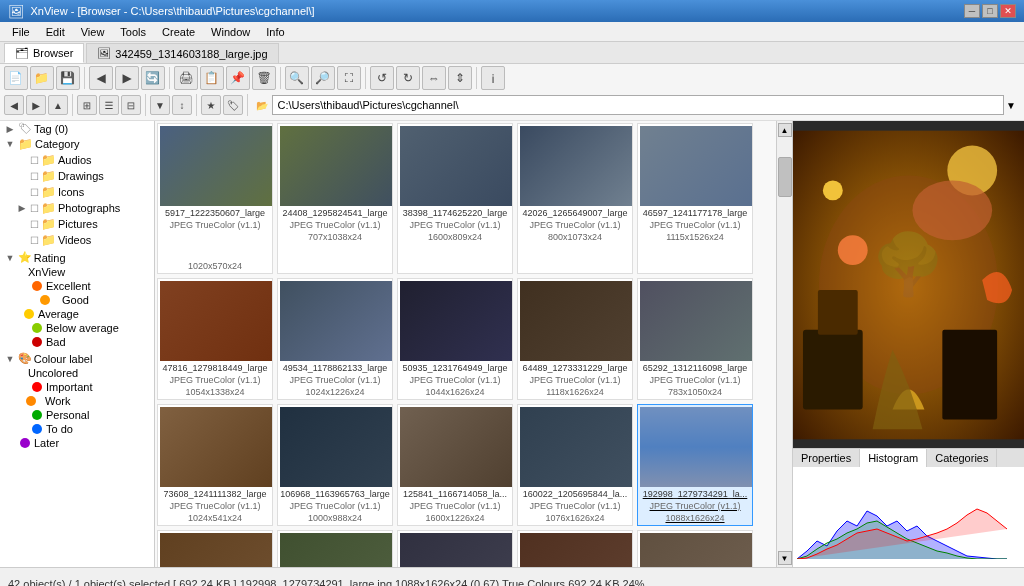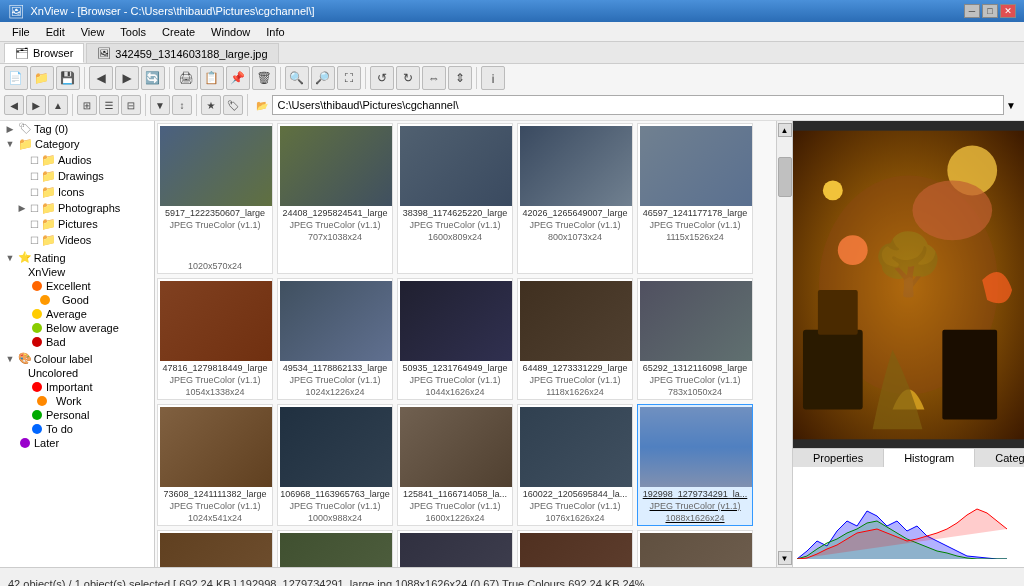--- a/index.html
+++ b/index.html
@@ -191,21 +191,21 @@
       align-items: center;
       justify-content: center;
       overflow: hidden;
     }
     .panel-tabs {
       display: flex;
       background: #e0e0e0;
       border-top: 1px solid #ccc;
     }
     .panel-tab {
-      padding: 3px 20px;
+      padding: 3px 8px;
       font-size: 11px;
       cursor: pointer;
       border-right: 1px solid #ccc;
     }
     .panel-tab.active { background: white; }
     .panel-content {
       height: 100px;
       background: white;
       padding: 4px;
       position: relative;
@@ -407,21 +407,21 @@
     <div class="tree-item" style="padding-left:16px;gap:4px;">
       <span style="width:12px;"></span>
       <span class="color-circle" style="background:#ff6600;"></span>
       <span>Excellent</span>
     </div>
     <div class="tree-item" style="padding-left:16px;gap:12px;">
       <span style="width:12px;"></span>
       <span class="color-circle" style="background:#ff9900;"></span>
       <span>Good</span>
     </div>
-    <div class="tree-item" style="padding-left:16px;gap:4px;">
+    <div class="tree-item" style="padding-left:8px;gap:4px;">
       <span style="width:12px;"></span>
       <span class="color-circle" style="background:#ffcc00;"></span>
       <span>Average</span>
     </div>
     <div class="tree-item" style="padding-left:16px;gap:4px;">
       <span style="width:12px;"></span>
       <span class="color-circle" style="background:#88cc00;"></span>
       <span>Below average</span>
     </div>
     <div class="tree-item" style="padding-left:16px;gap:4px;">
@@ -436,21 +436,21 @@
       <span>Colour label</span>
     </div>
     <div class="tree-item" style="padding-left:28px;">
       <span>Uncolored</span>
     </div>
     <div class="tree-item" style="padding-left:16px;gap:4px;">
       <span style="width:12px;"></span>
       <span class="color-circle" style="background:#ff0000;"></span>
       <span>Important</span>
     </div>
-    <div class="tree-item" style="padding-left:16px;gap:9px;">
+    <div class="tree-item" style="padding-left:5px;gap:9px;">
       <span style="width:12px;"></span>
       <span class="color-circle" style="background:#ff8800;"></span>
       <span>Work</span>
     </div>
     <div class="tree-item" style="padding-left:16px;gap:4px;">
       <span style="width:12px;"></span>
       <span class="color-circle" style="background:#00aa00;"></span>
       <span>Personal</span>
     </div>
     <div class="tree-item" style="padding-left:16px;gap:4px;">

